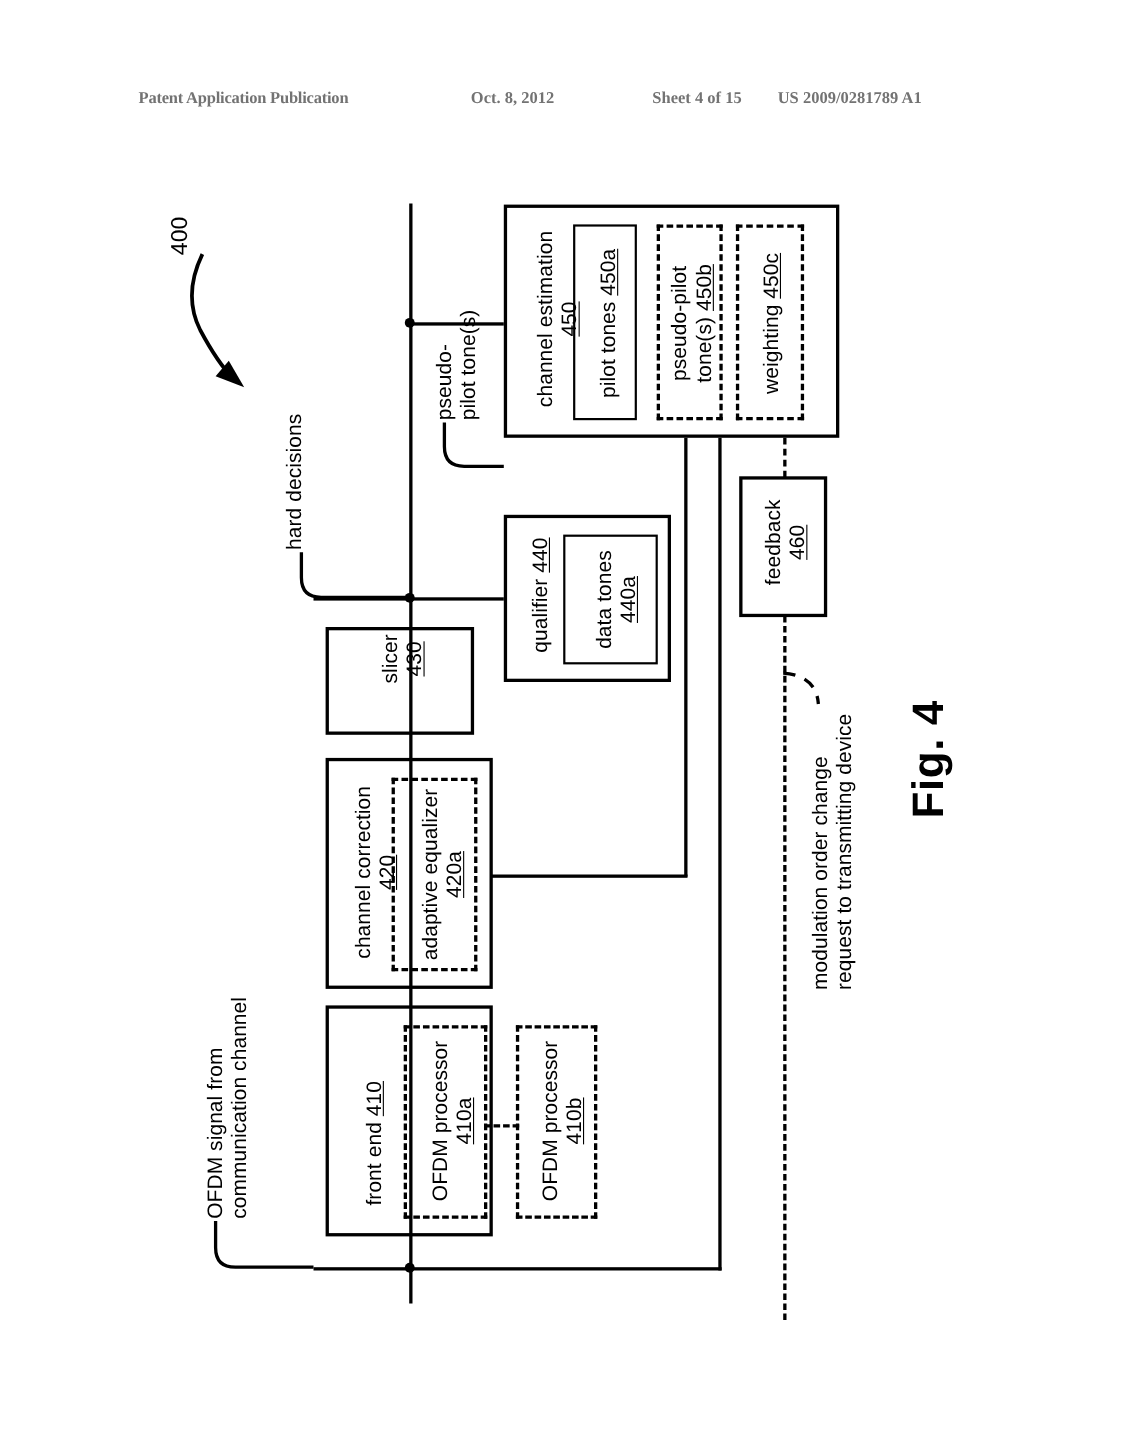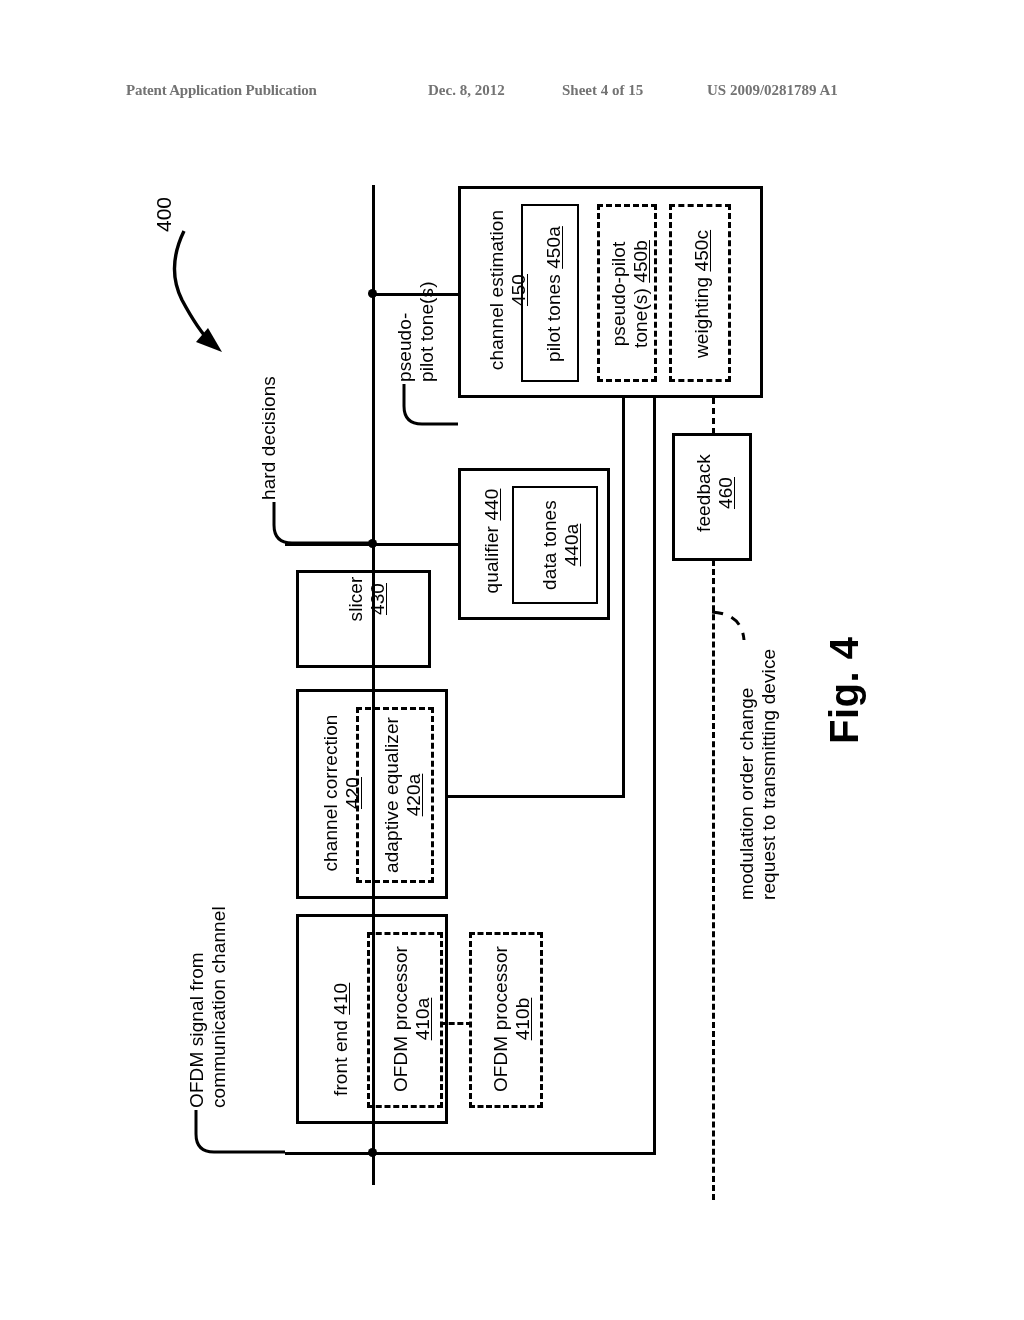--- a/index.html
+++ b/index.html
@@ -25,21 +25,21 @@
     width: 1024px;
     height: 34px;
     font-family: "Liberation Serif", serif;
     font-weight: bold;
     font-size: 15px;
     color: #737373;
     white-space: nowrap;
   }
   #header .h-pub  { position: absolute; left: 126px; top: 0; letter-spacing: -0.2px; }
   #header .h-date { position: absolute; left: 428px; top: 0; }
-  #header .h-sheet{ position: absolute; left: 562px; top: 0; text-align: center; }
+  #header .h-sheet{ position: absolute; left: 593px; top: 0; text-align: center; }
   #header .h-num  { position: absolute; left: 707px; top: 0; }
 
   
   #figure {
     position: absolute;
     left: 0;
     top: 0;
     width: 1024px;
     height: 1320px;
   }
@@ -132,21 +132,21 @@
     color: #000;
   }
 </style>
 </head>
 <body>
 
 <div id="page">
 
   <div id="header">
     <span class="h-pub">Patent Application Publication</span>
-    <span class="h-date">Dec. 8, 2012</span>
+    <span class="h-date">Oct. 8, 2012</span>
     <span class="h-sheet">Sheet 4 of 15</span>
     <span class="h-num">US 2009/0281789 A1</span>
   </div>
 
   <div id="figure">
 
     <div class="vline" style="left:372px; top:185px; height:1000px;"></div>
 
     <div class="hline" style="left:285px; top:1152px; width:90px;"></div>
 

